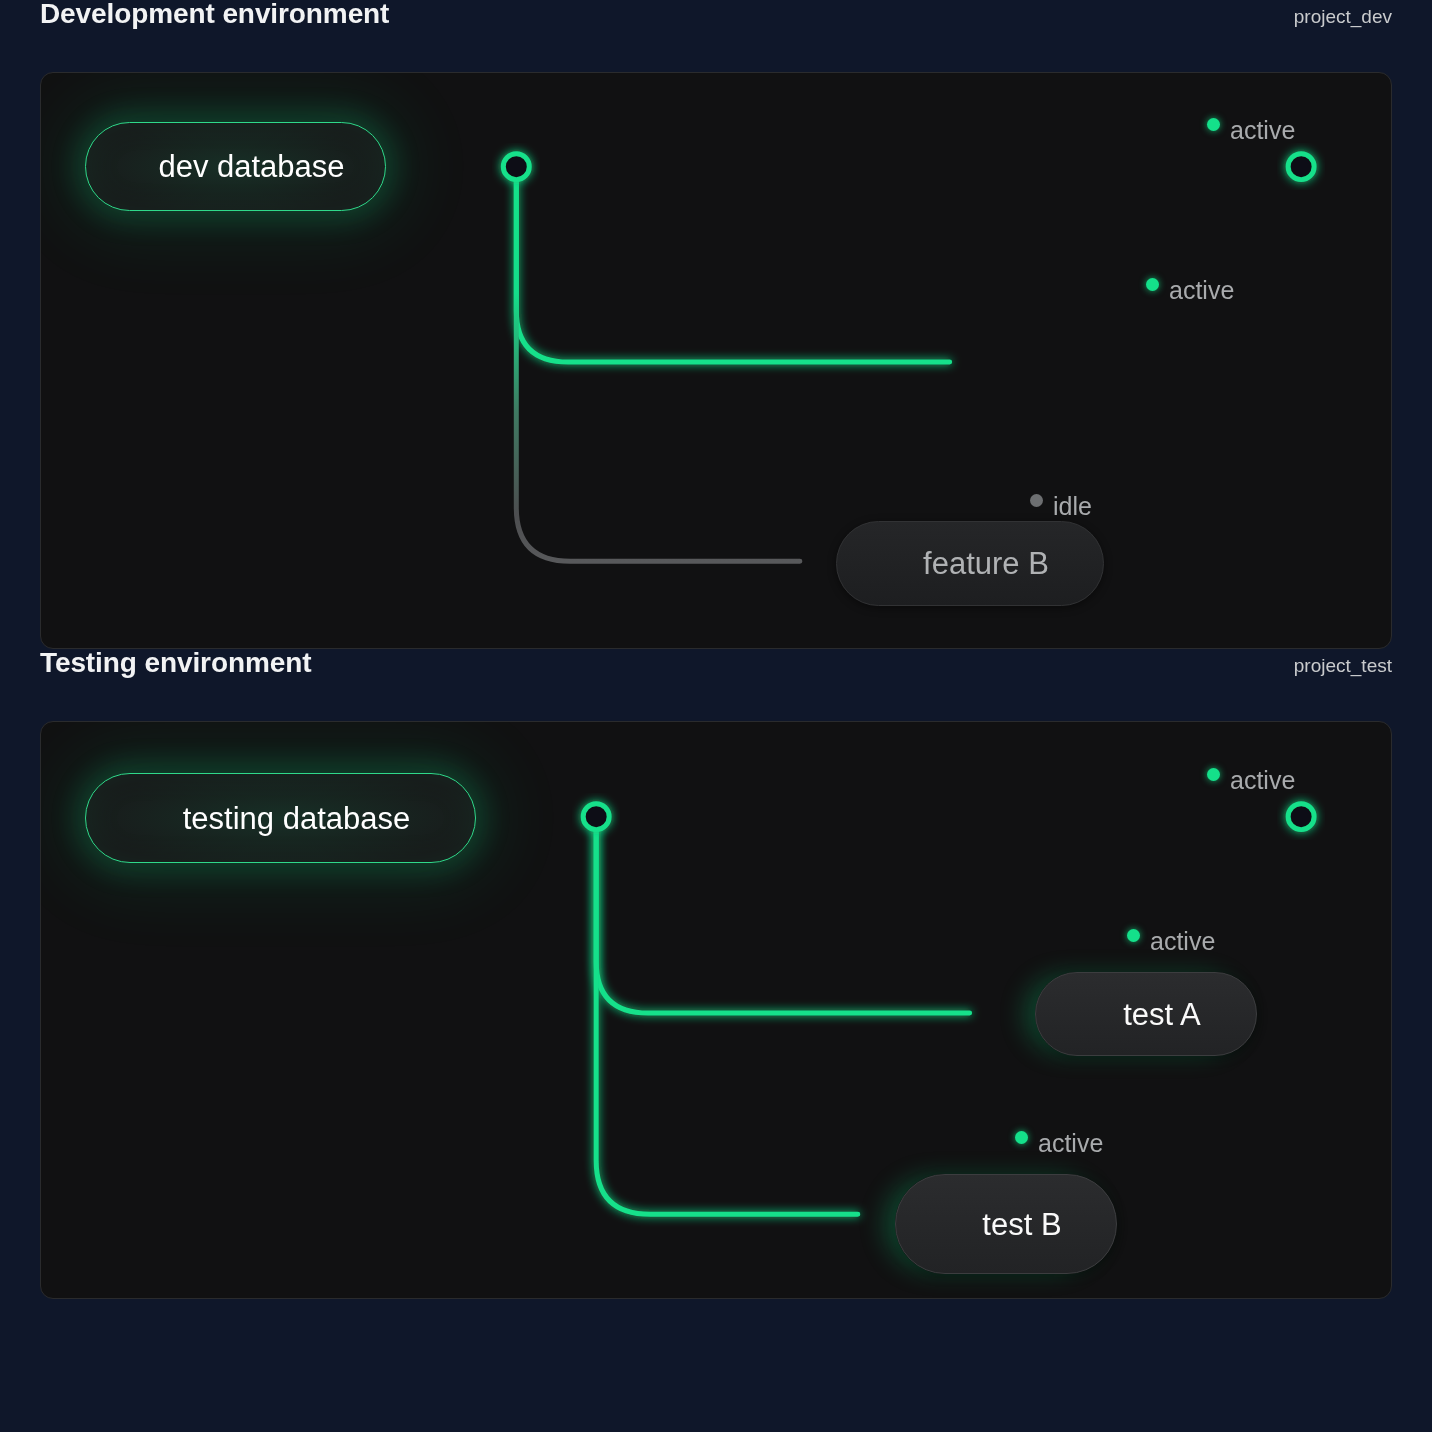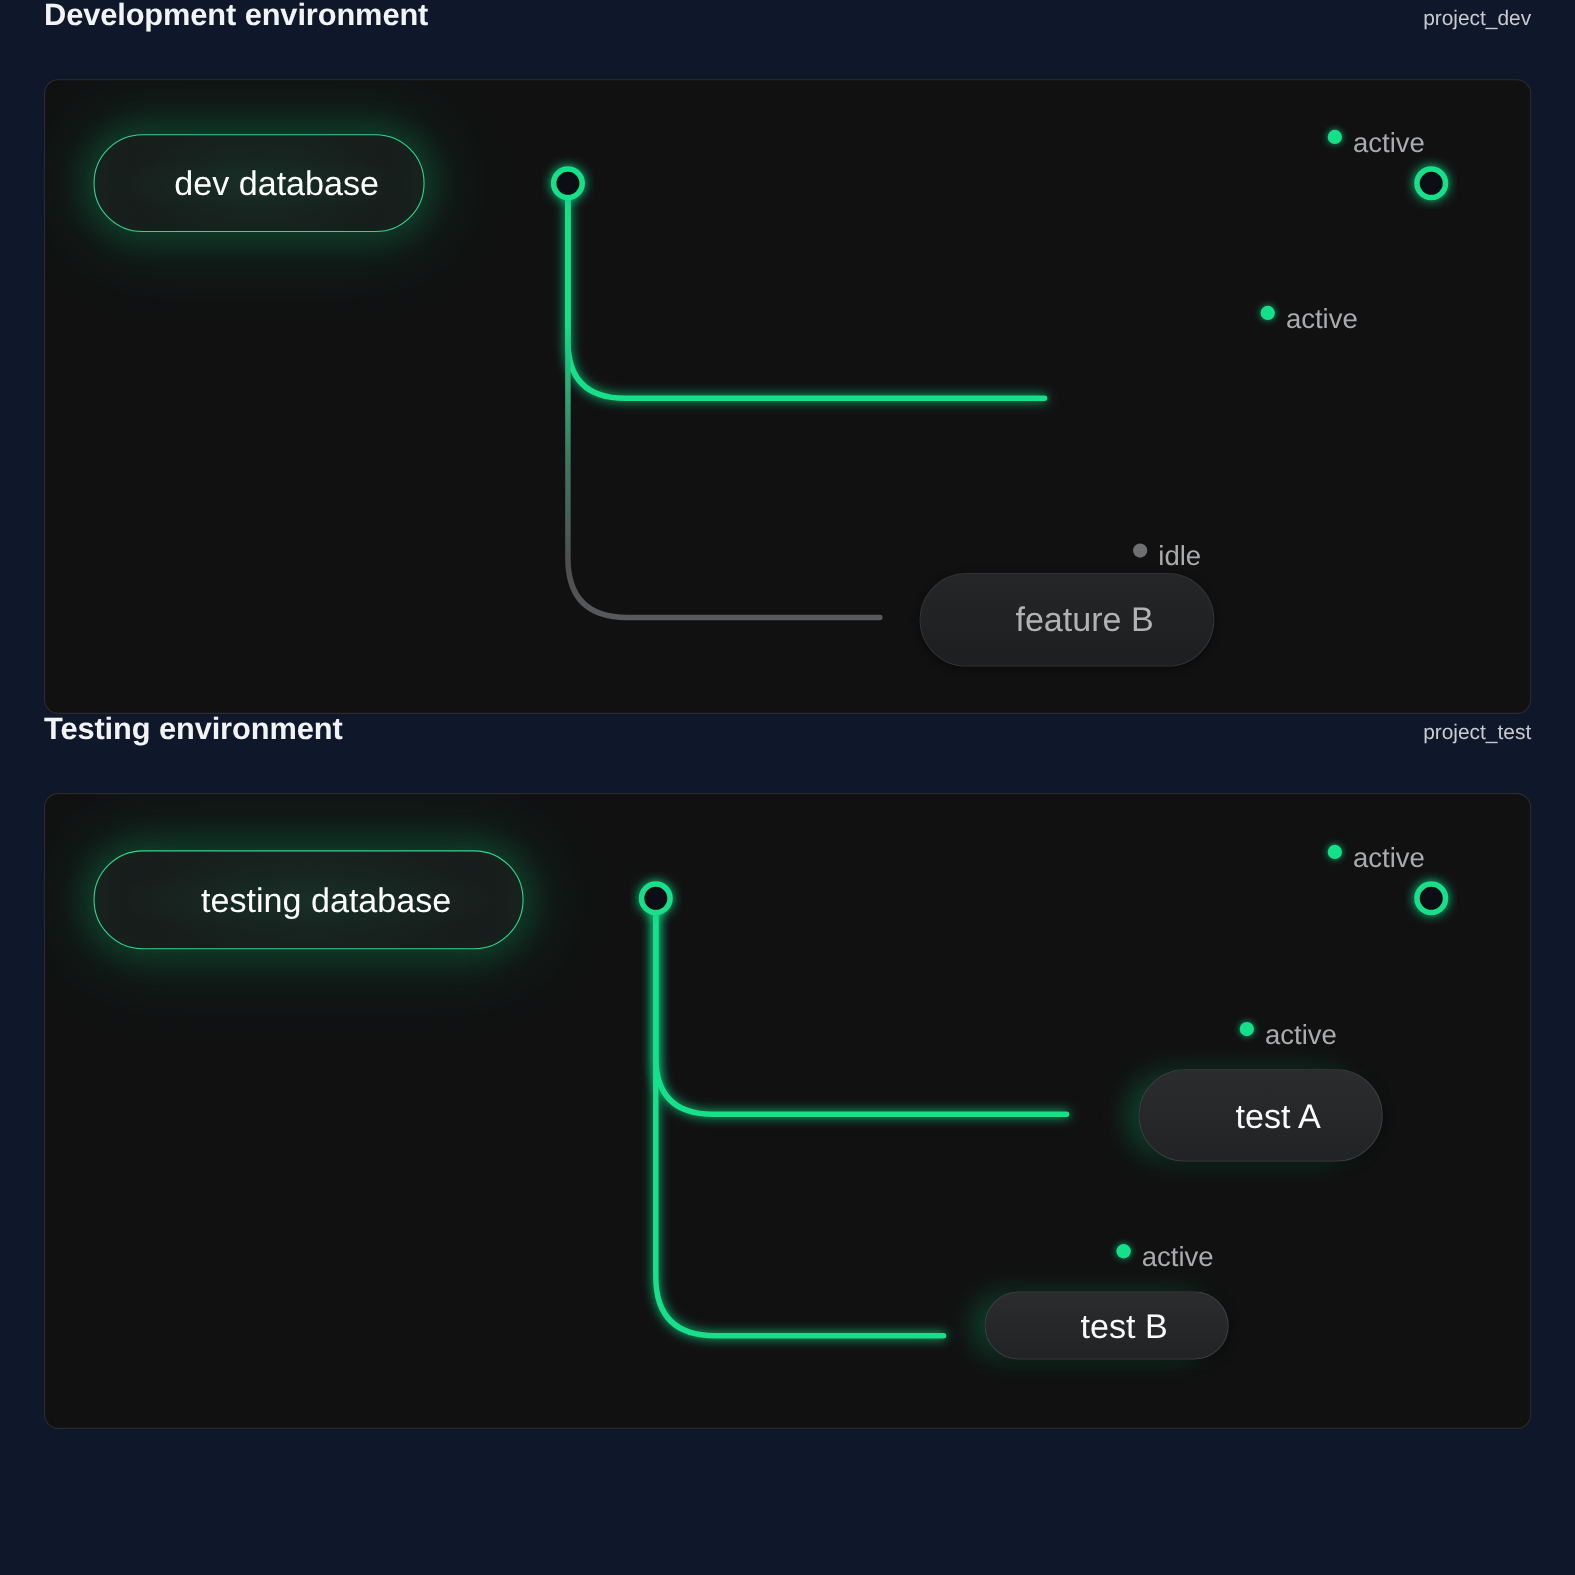--- a/index.html
+++ b/index.html
@@ -242,21 +242,21 @@
     </div>
 
     <div class="node node-active" style="left:994px; top:250px; width:222px; height:84px;">
       <span class="node-label">test A</span>
     </div>
     <div class="status" style="left:1086px; top:207px;">
       <span class="status-dot dot-active"></span>
       <span class="status-text">active</span>
     </div>
 
-    <div class="node node-active" style="left:854px; top:452px; width:222px; height:62px;text-align:center;">
+    <div class="node node-active" style="left:854px; top:452px; width:222px; height:100px;text-align:center;">
       <span class="node-label">test B</span>
     </div>
     <div class="status" style="left:974px; top:409px;">
       <span class="status-dot dot-active"></span>
       <span class="status-text">active</span>
     </div>
 
   </div>
 
 </div>

